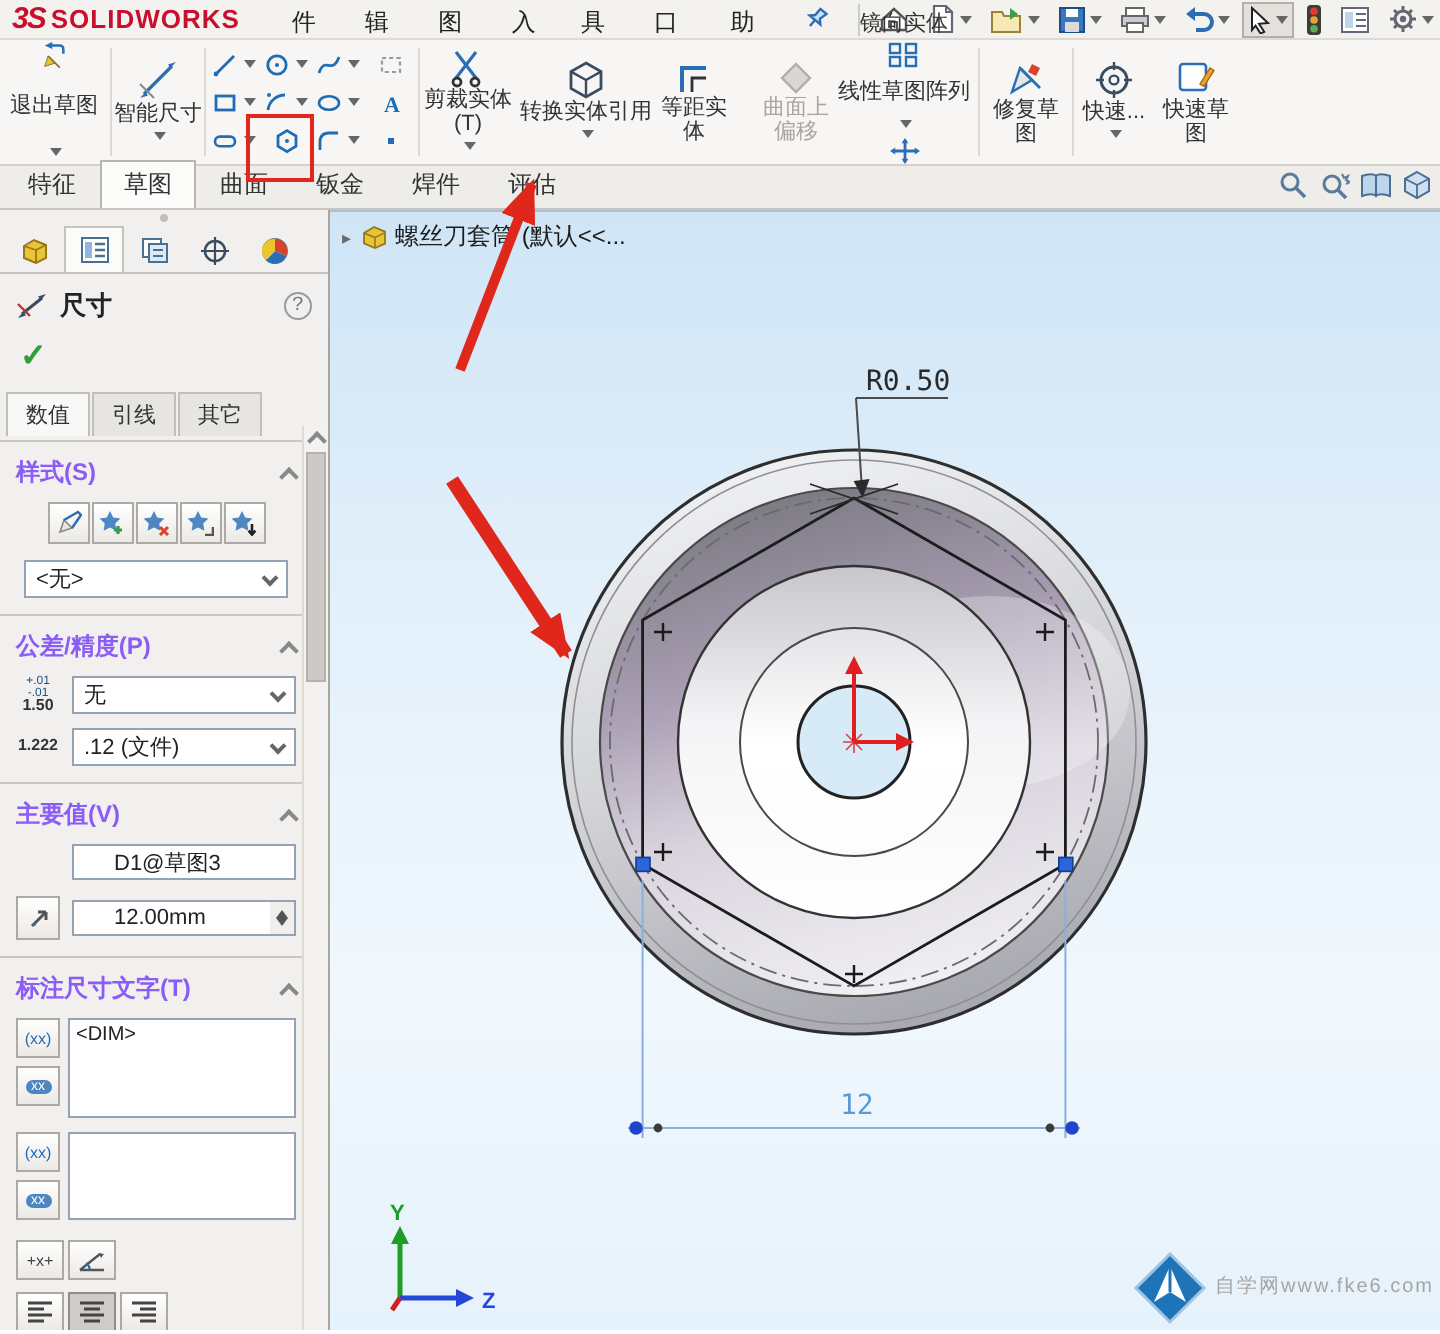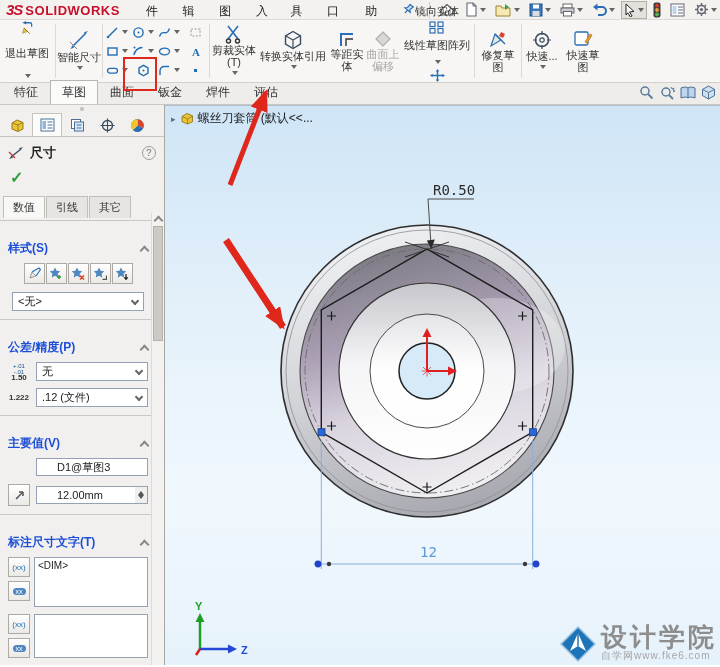--- a/index.html
+++ b/index.html
@@ -48,21 +48,21 @@
   .pmtab { width:30px; display:flex; align-items:center; justify-content:center; border:1px solid transparent; border-bottom:none; }
   .pmtab.active { background:#fbfbfa; border-color:#c6c3be; }
   .pmhead { display:flex; align-items:center; gap:6px; padding:7px 8px 4px;font-family:Liberation Mono, monospace; }
   .pmhead .t { font-weight:bold; font-size:13px; color:#222; }
   .helpc { margin-left:auto; width:14px; height:14px; border-radius:50%; border:1px solid #9a9a9a; color:#777; font-size:10px; display:flex; align-items:center; justify-content:center; }
   .pmcheck { padding:2px 10px; height:22px; color:#2f9e3c; font-weight:bold; font-size:16px; }
   .vtabs { display:flex; padding-left:3px; margin-top:8px; }
   .vtab { padding:3px 9px; font-size:11px; background:#e7e5e1; border:1px solid #c2bfba; border-bottom:none; margin-right:1px; color:#333; }
   .vtab.active { background:#f8f8f7; }
   .sec { border-top:1px solid #cbc8c3; padding:7px 16px 8px 8px; }
-  .sechead { display:flex; align-items:center; font-weight:bold; font-size:12px; color:#1d4ed8; margin-bottom:6px;margin-top:12px; }
+  .sechead { display:flex; align-items:center; font-weight:bold; font-size:12px; color:#8b5cf6; margin-bottom:6px; }
   .chev { width:7px; height:7px; border-left:2px solid #888; border-top:2px solid #888; transform:rotate(45deg); margin-left:auto; margin-top:3px; }
   .chevd { width:6px; height:6px; border-right:2px solid #666; border-bottom:2px solid #666; transform:rotate(45deg); margin-top:-2px; }
   .starrow { display:flex; gap:1px; justify-content:center; margin-bottom:8px; }
   .sbtn { width:21px; height:21px; border:1px solid #adaaa5; background:linear-gradient(#fff,#ece9e5); display:flex; align-items:center; justify-content:center; }
   .dd { background:#fff; border:1px solid #94a3b3; height:19px; display:flex; align-items:center; justify-content:space-between; padding:0 5px; font-size:11px; color:#222; }
   .tolrow { display:flex; align-items:center; gap:6px; margin-bottom:7px; }
   .tolico { width:22px; font-size:6px; line-height:6px; color:#1a4f8a; text-align:center; flex:none; }
   .tolico b { font-size:8px; color:#333; }
   .inp { background:#fff; border:1px solid #94a3b3; height:18px; font-size:11px; padding:0 20px; font-family:"Liberation Sans",sans-serif; color:#222; width:100%; }
   .prow { display:flex; align-items:center; gap:6px; margin-top:8px; }
@@ -312,21 +312,21 @@
     <span class="car"></span>
   </div>
   <div class="bigbtn" style="width:36px;">
     <svg width="20" height="18" viewBox="0 0 20 18">
         <path d="M4 16V4h12" fill="none" stroke="#2a6fb5" stroke-width="2"></path>
         <path d="M9 16V9h7" fill="none" stroke="#333" stroke-width="1.4"></path>
       </svg>
     <span class="lbl">等距实
 体</span>
   </div>
-  <div class="bigbtn grayed" style="width:36px;">
+  <div class="bigbtn grayed" style="width:36px;margin-left:15px;">
     <svg width="18" height="18" viewBox="0 0 18 18">
         <path d="M9 2l7 7-7 7-7-7z" fill="#d9d7d3" stroke="#b1aea9" stroke-width="1.2"></path>
       </svg>
     <span class="lbl">曲面上
 偏移</span>
   </div>
   <div class="stack">
     <span class="srow">
       <svg width="16" height="12" viewBox="0 0 16 12">
           <path d="M8 0v12" stroke="#888" stroke-width="1" stroke-dasharray="2 2"></path>
@@ -720,21 +720,20 @@
       </g>
     </svg>
 
     <div class="watermark">
       <svg width="38" height="38" viewBox="0 0 38 38">
         <path d="M19 2l17 17-17 17L2 19z" fill="#1f74b8" stroke="#9cc4e4" stroke-width="1.5"></path>
         <path d="M19 8l8 18-8-5-8 5z" fill="#fff"></path>
         <path d="M19 8l0 13" stroke="#1f74b8" stroke-width="1.5"></path>
       </svg>
       <div class="wm-text">
-        <div class="big">设计学院</div>
         <div class="small">自学网www.fke6.com</div>
       </div>
     </div>
   </div>
 </div>
 
 <div class="red-box"></div>
 <svg class="overlay">
   <defs>
     <marker id="ah" markerUnits="userSpaceOnUse" markerWidth="22" markerHeight="18" refX="19" refY="9" orient="auto">

